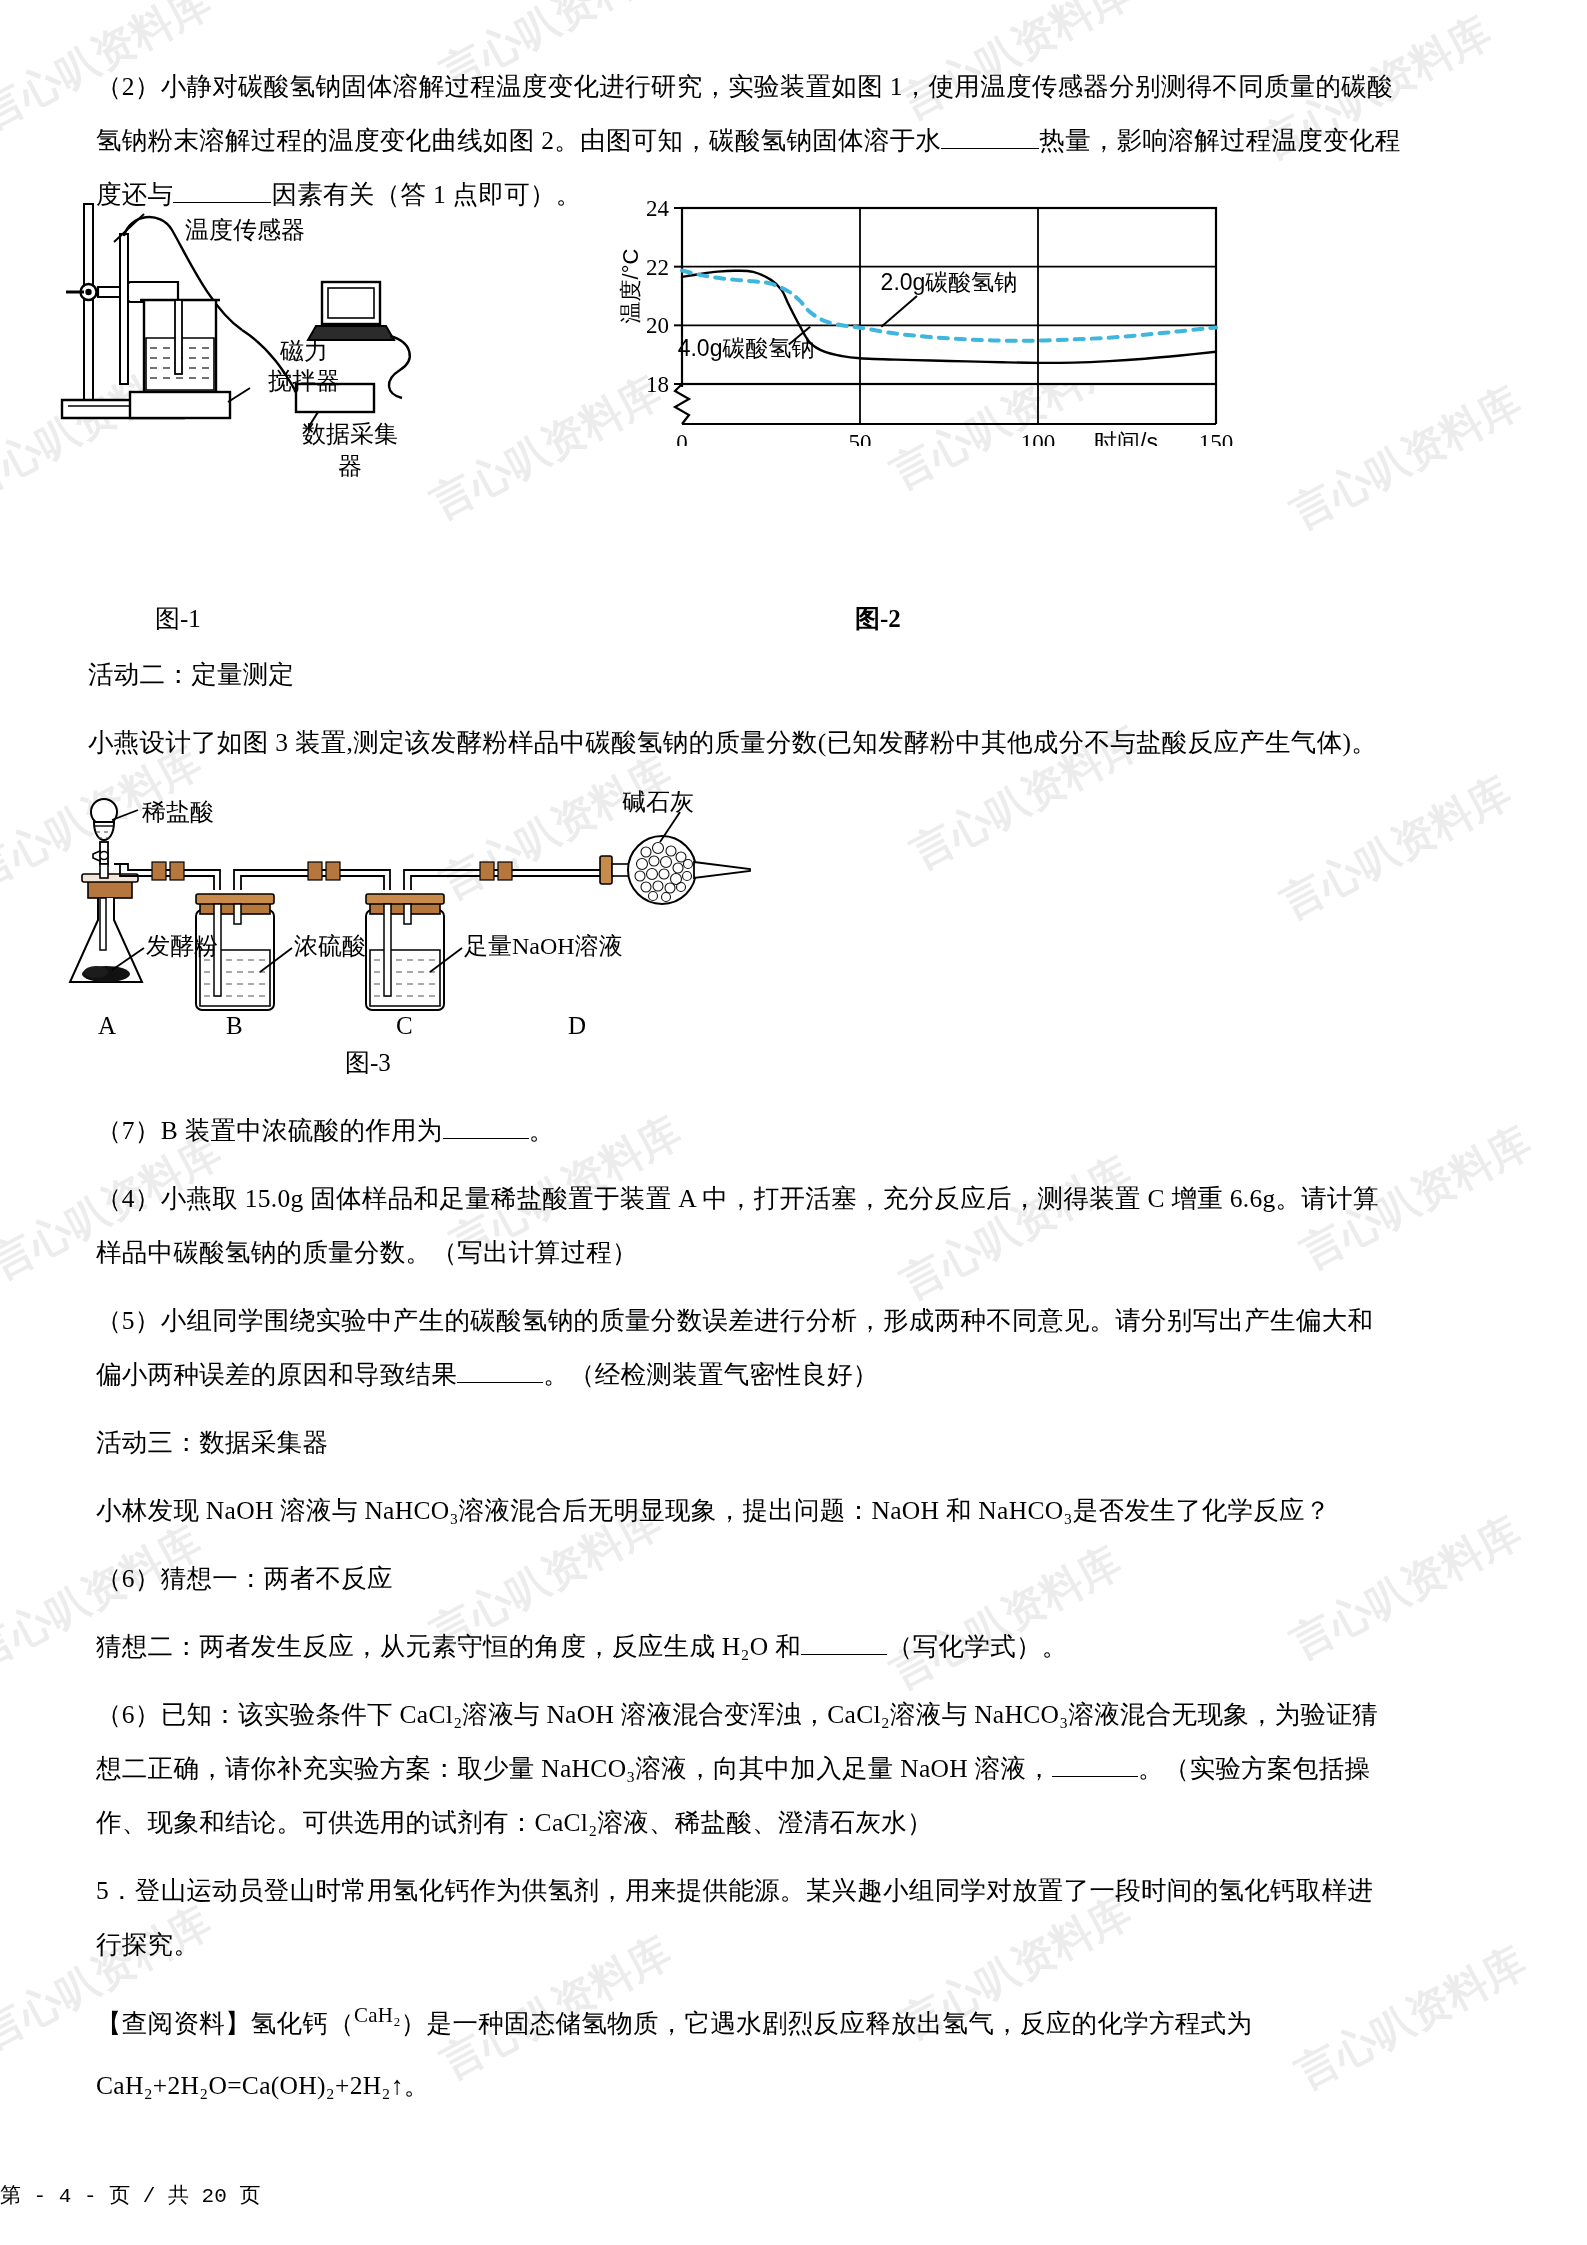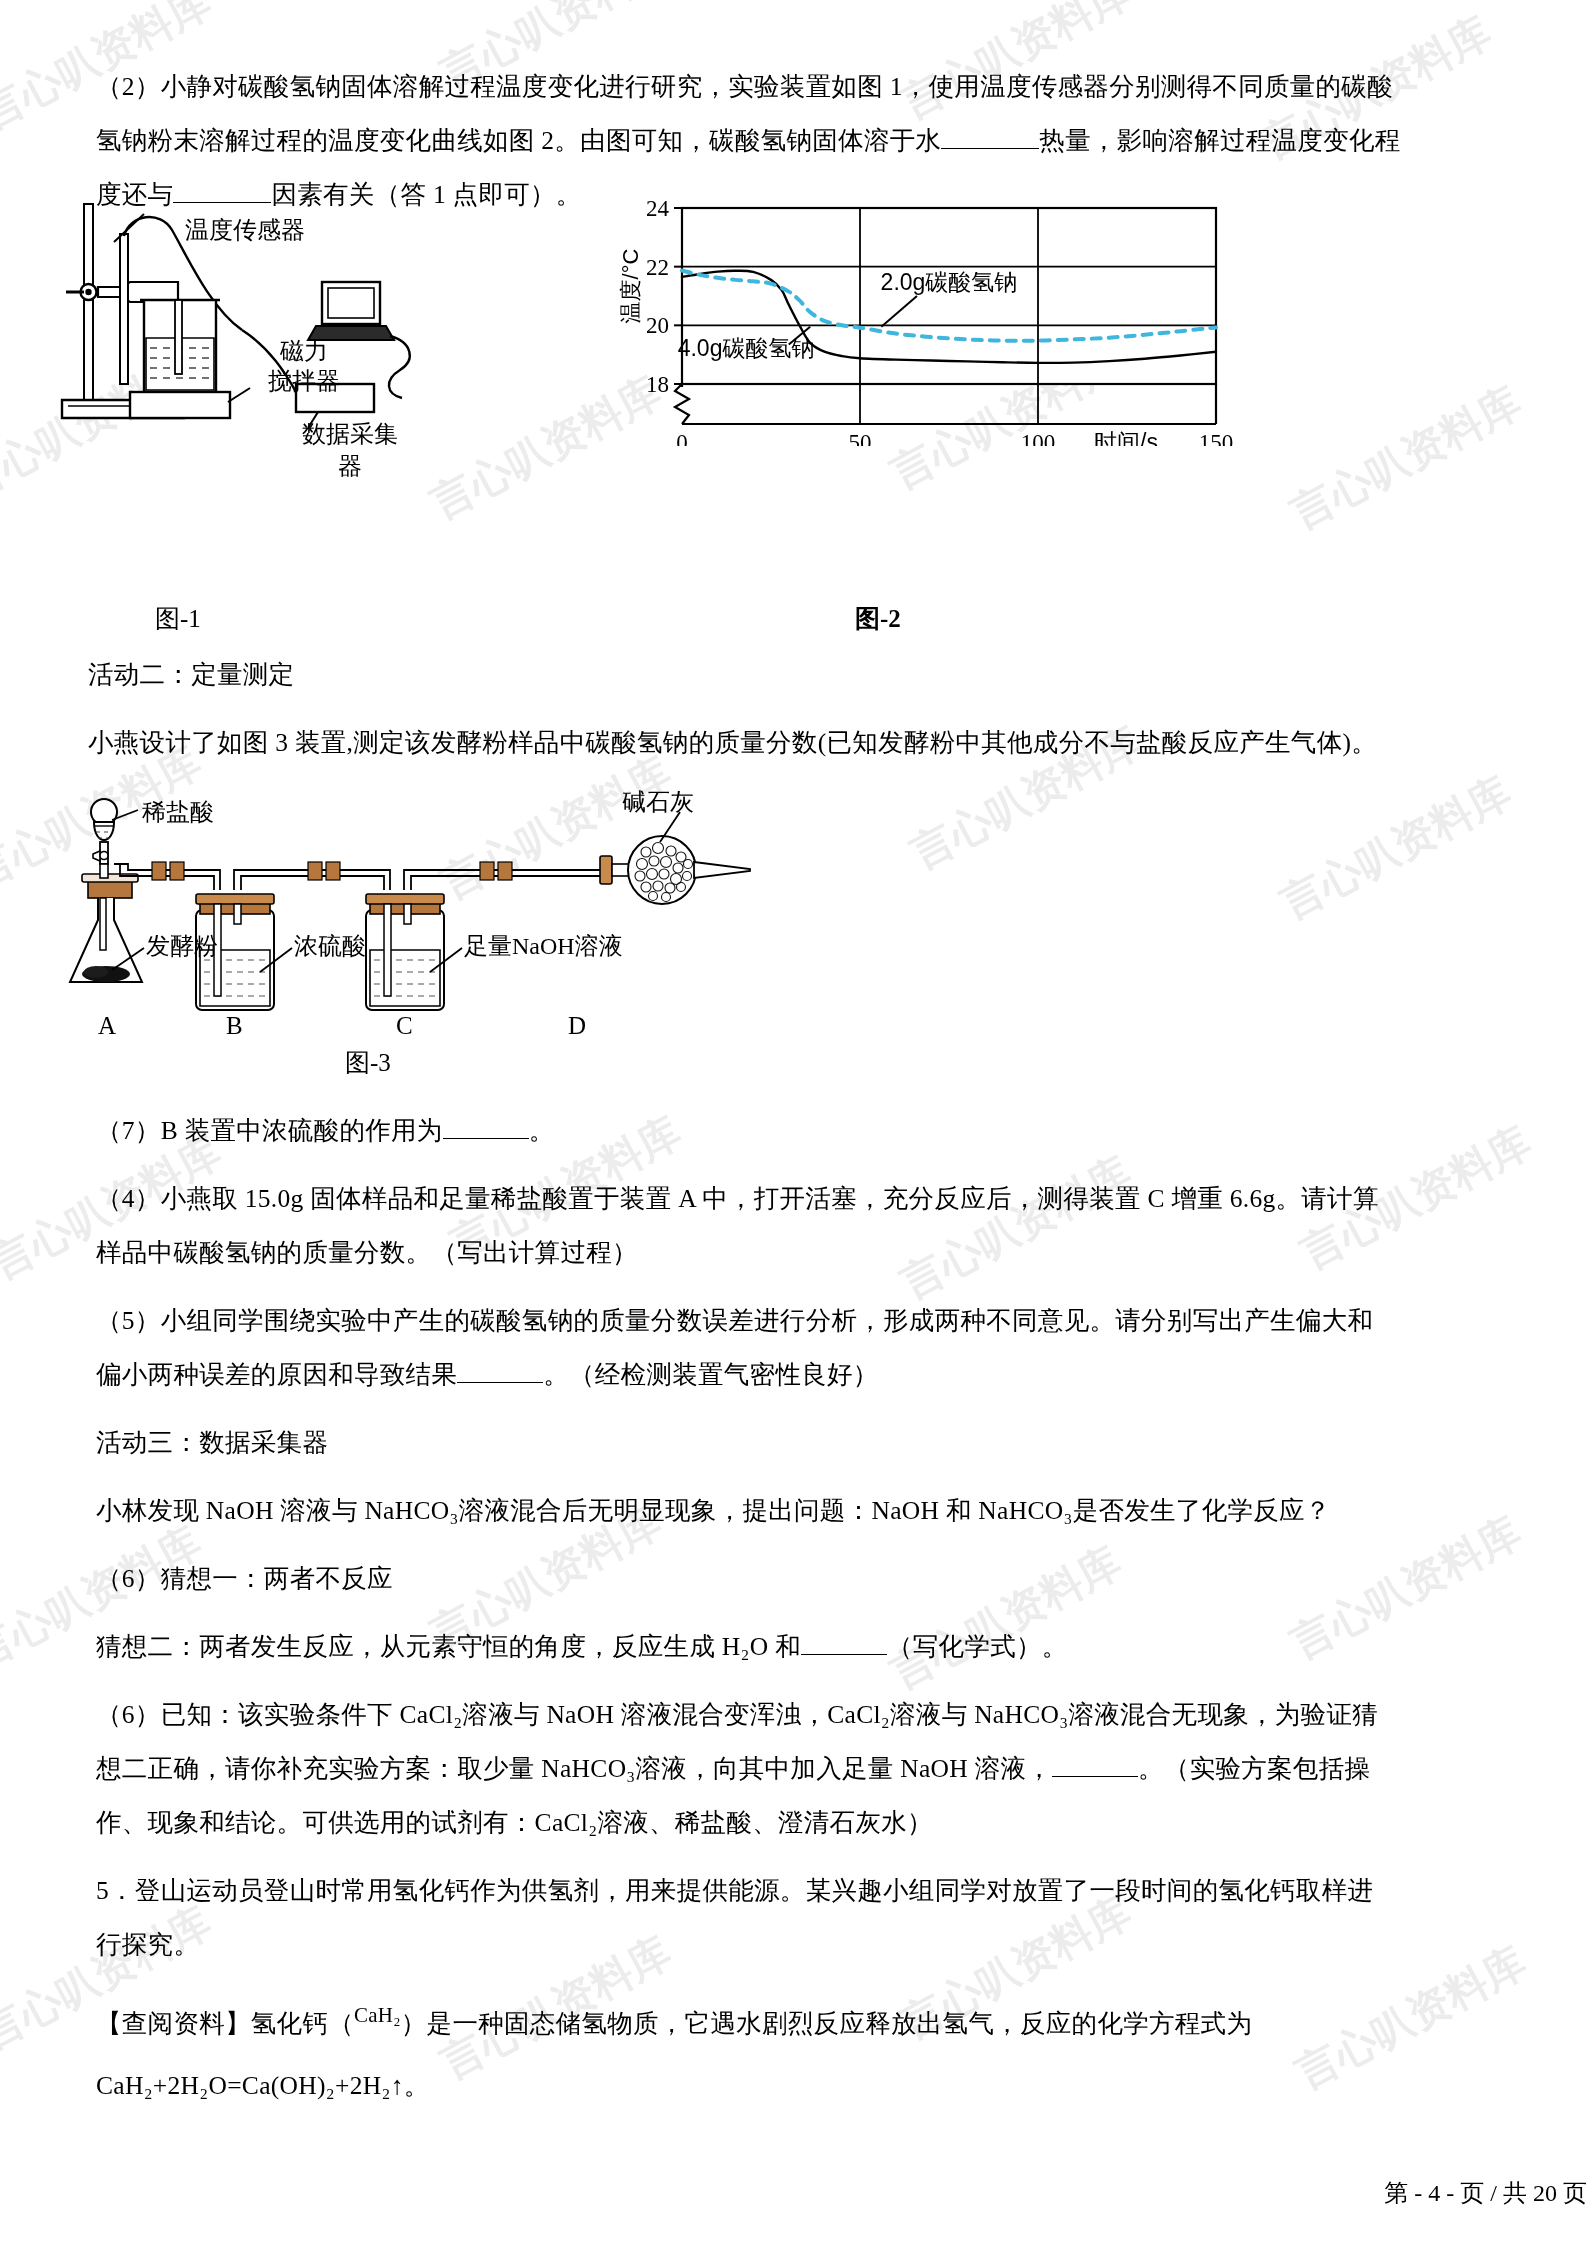--- a/index.html
+++ b/index.html
@@ -51,21 +51,21 @@
 
   
   .chart-wrap{position:absolute;left:530px;top:0px;width:700px;height:250px;}
 
   
   .fig3-box{position:absolute;left:60px;top:790px;width:720px;height:260px;z-index:10;}
 
   
   .footer{
     position:absolute;left:0;bottom:36px;width:100%;
-    text-align:right;font-size:24px;z-index:10;
+    text-align:left;font-size:21px;z-index:10;font-family:Liberation Mono, monospace;
   }
 
   svg{display:block;}
   .ln{stroke:#000;fill:none;}
 </style>
 </head>
 <body>
 
 <div class="page">
 

